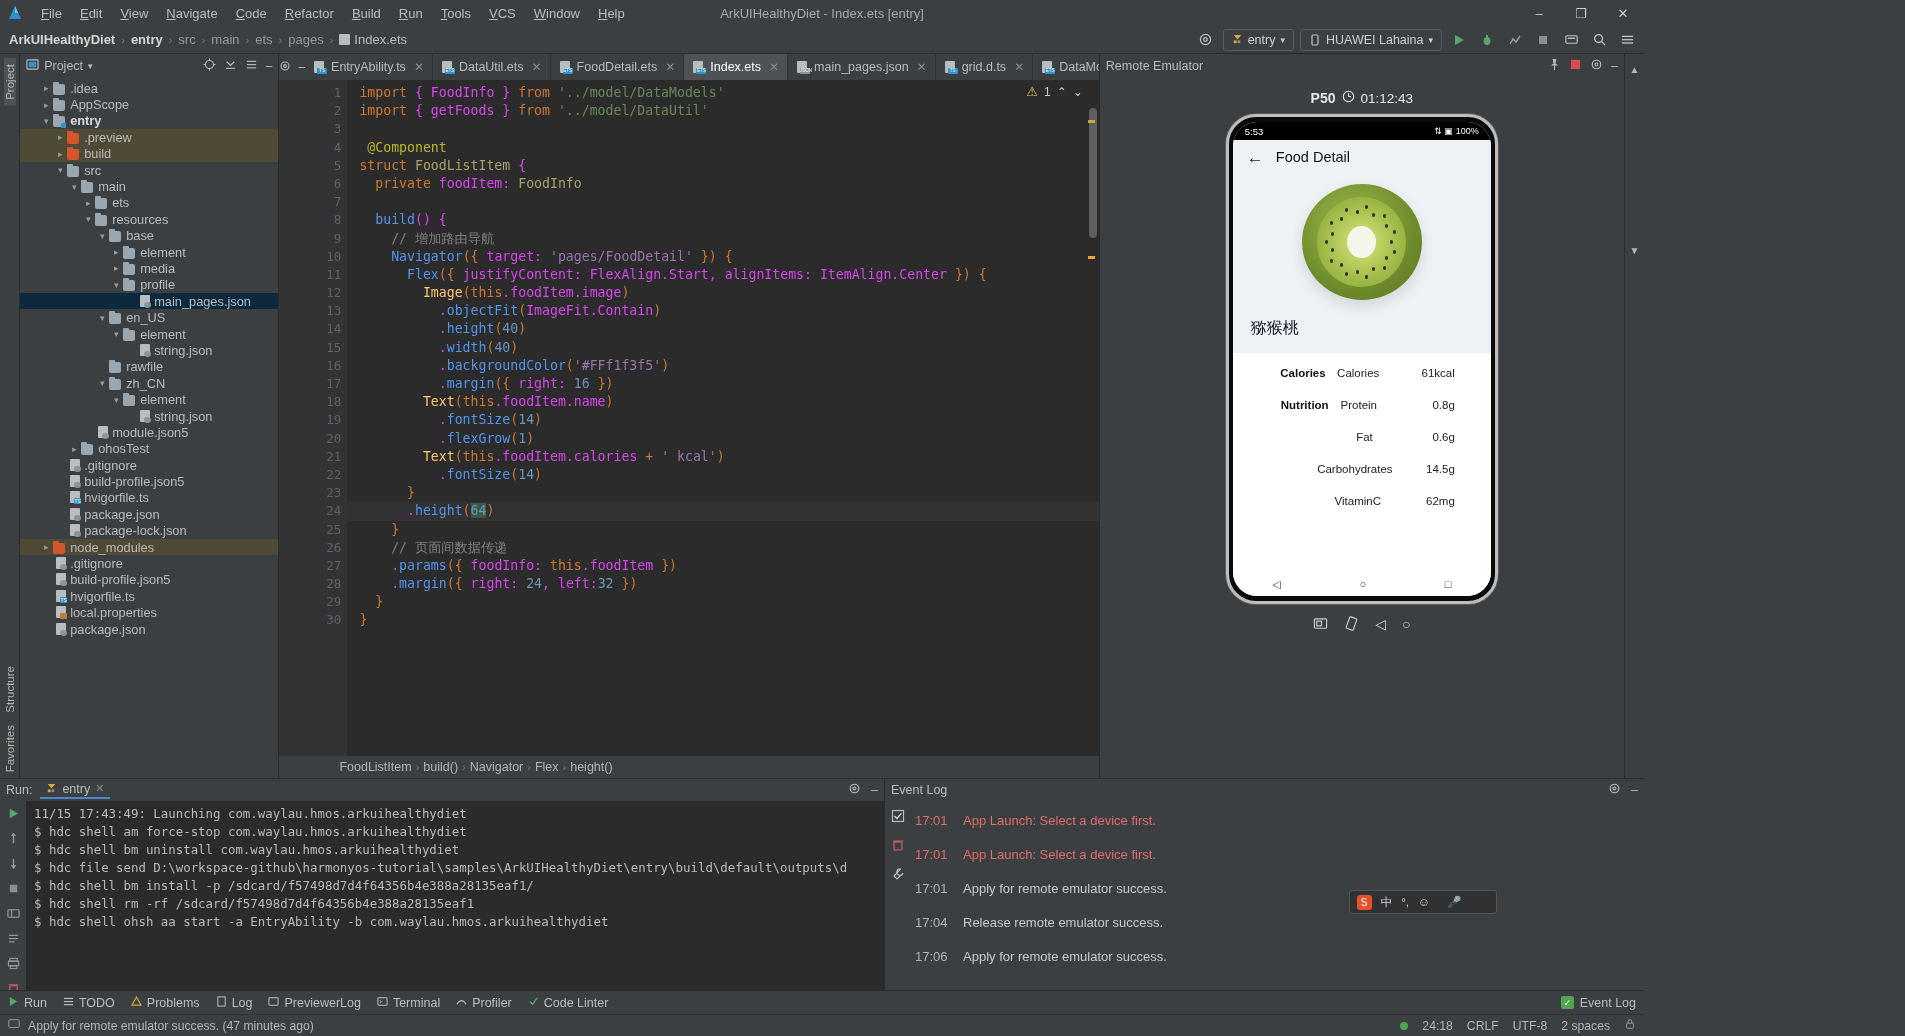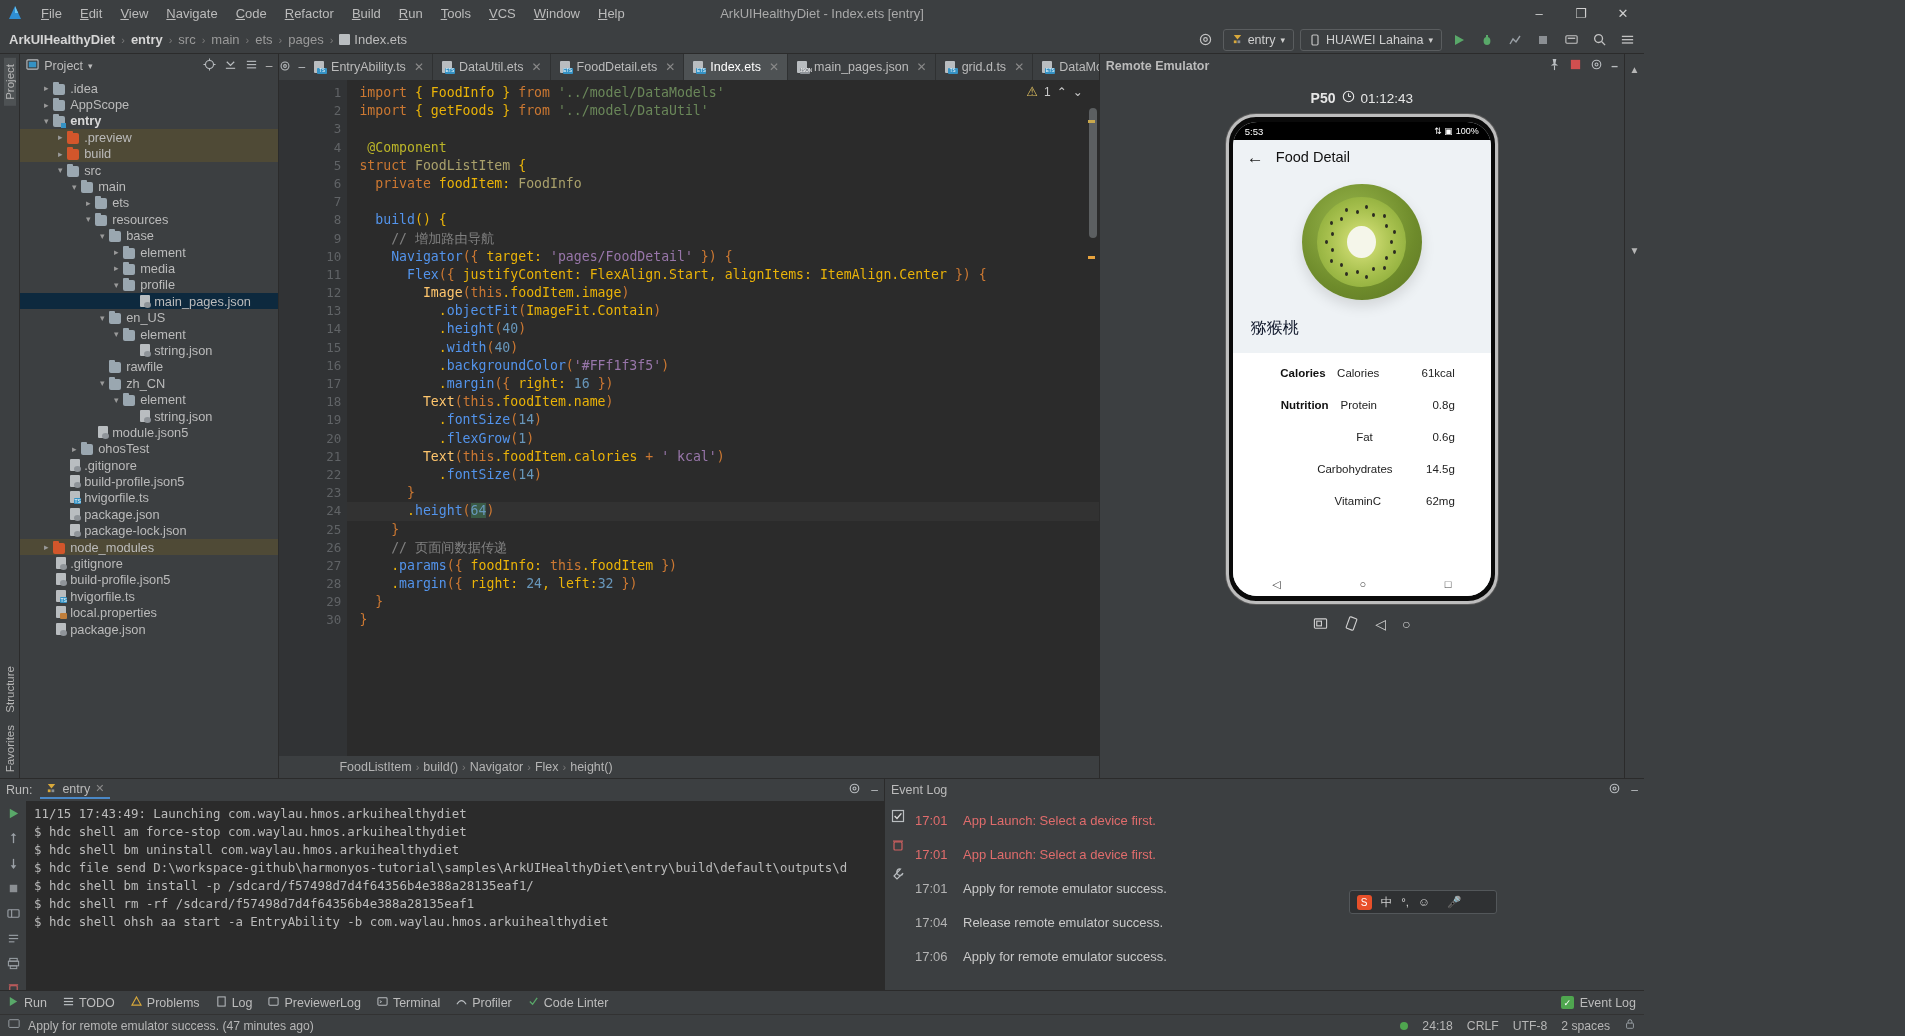--- a/index.html
+++ b/index.html
@@ -118,21 +118,21 @@
   .cline { height: 18.2px; line-height: 18.2px; white-space: pre; padding-left: 12px; }
   .cline.cur { background: #323232; }
   .k { color: #cc7832; }
   .str { color: #9876aa; }     
   .strg { color: #6a8759; }
   .num { color: #6897bb; }
   .fn { color: #ffc66d; }
   .cls { color: #a9a06b; }
   .cm { color: #808080; }
   .an { color: #bbb529; }
-  .pl { color: #eab308; margin-top: 20px; }
+  .pl { color: #d946ef; margin-top: 20px; }
   .meth { color: #5394ec; }
   .paren { color: #cc7832; }
   .greenhl { background: #3a5a45; }
 
   .codeflags {
     position: absolute; top: 4px; right: 16px; display: flex; align-items: center;
     gap: 6px; font-size: 12px; color: #c9c9c9; z-index: 5;
   }
   .warn-tri { color: #e0c060; font-size: 13px; }
   .editor-scroll {
@@ -142,21 +142,21 @@
   .mark-warn { position:absolute; right:4px; top:40px; width:7px; height:3px; background:#c9a84c; }
   .mark-mod { position:absolute; right:4px; top:176px; width:7px; height:3px; background:#e8a33d; }
 
   .breadcrumbs2 {
     height: 22px; background: #3c3f41; display: flex; align-items: center;
     padding-left: 60px; gap: 4px; font-size: 12.5px; color: #b4b4b4; flex: 0 0 22px;
   }
 
   
   .emupanel { width: 525px; flex: 0 0 525px; background: #3c3f41; display: flex; flex-direction: column; border-left: 1px solid #2b2b2b; }
-  .emuhead { height: 24px; display: flex; align-items: center; padding: 0 6px; font-size: 12.5px; color: #bbbbbb; flex: 0 0 24px; font-weight: bold; }
+  .emuhead { height: 24px; display: flex; align-items: center; padding: 0 6px; font-size: 12.5px; color: #bbbbbb; flex: 0 0 24px; }
   .emuhead .spacer { margin-left: auto; display: flex; align-items: center; gap: 8px; }
   .emubody { flex: 1 1 auto; display: flex; flex-direction: column; align-items: center; padding-top: 12px; }
   .emu-title { display: flex; align-items: center; gap: 6px; font-size: 14px; color: #e6e6e6; font-weight: bold; margin-bottom: 8px; }
   .emu-title .clk { font-weight: normal; font-size: 13.5px; }
 
   .phone {
     width: 272px; height: 490px; border-radius: 30px; background: #0a0a0a;
     border: 3px solid #bdbdbd; padding: 5px 4px; box-shadow: 0 0 0 1px #5a5a5a;
     display: flex; flex-direction: column;
   }

